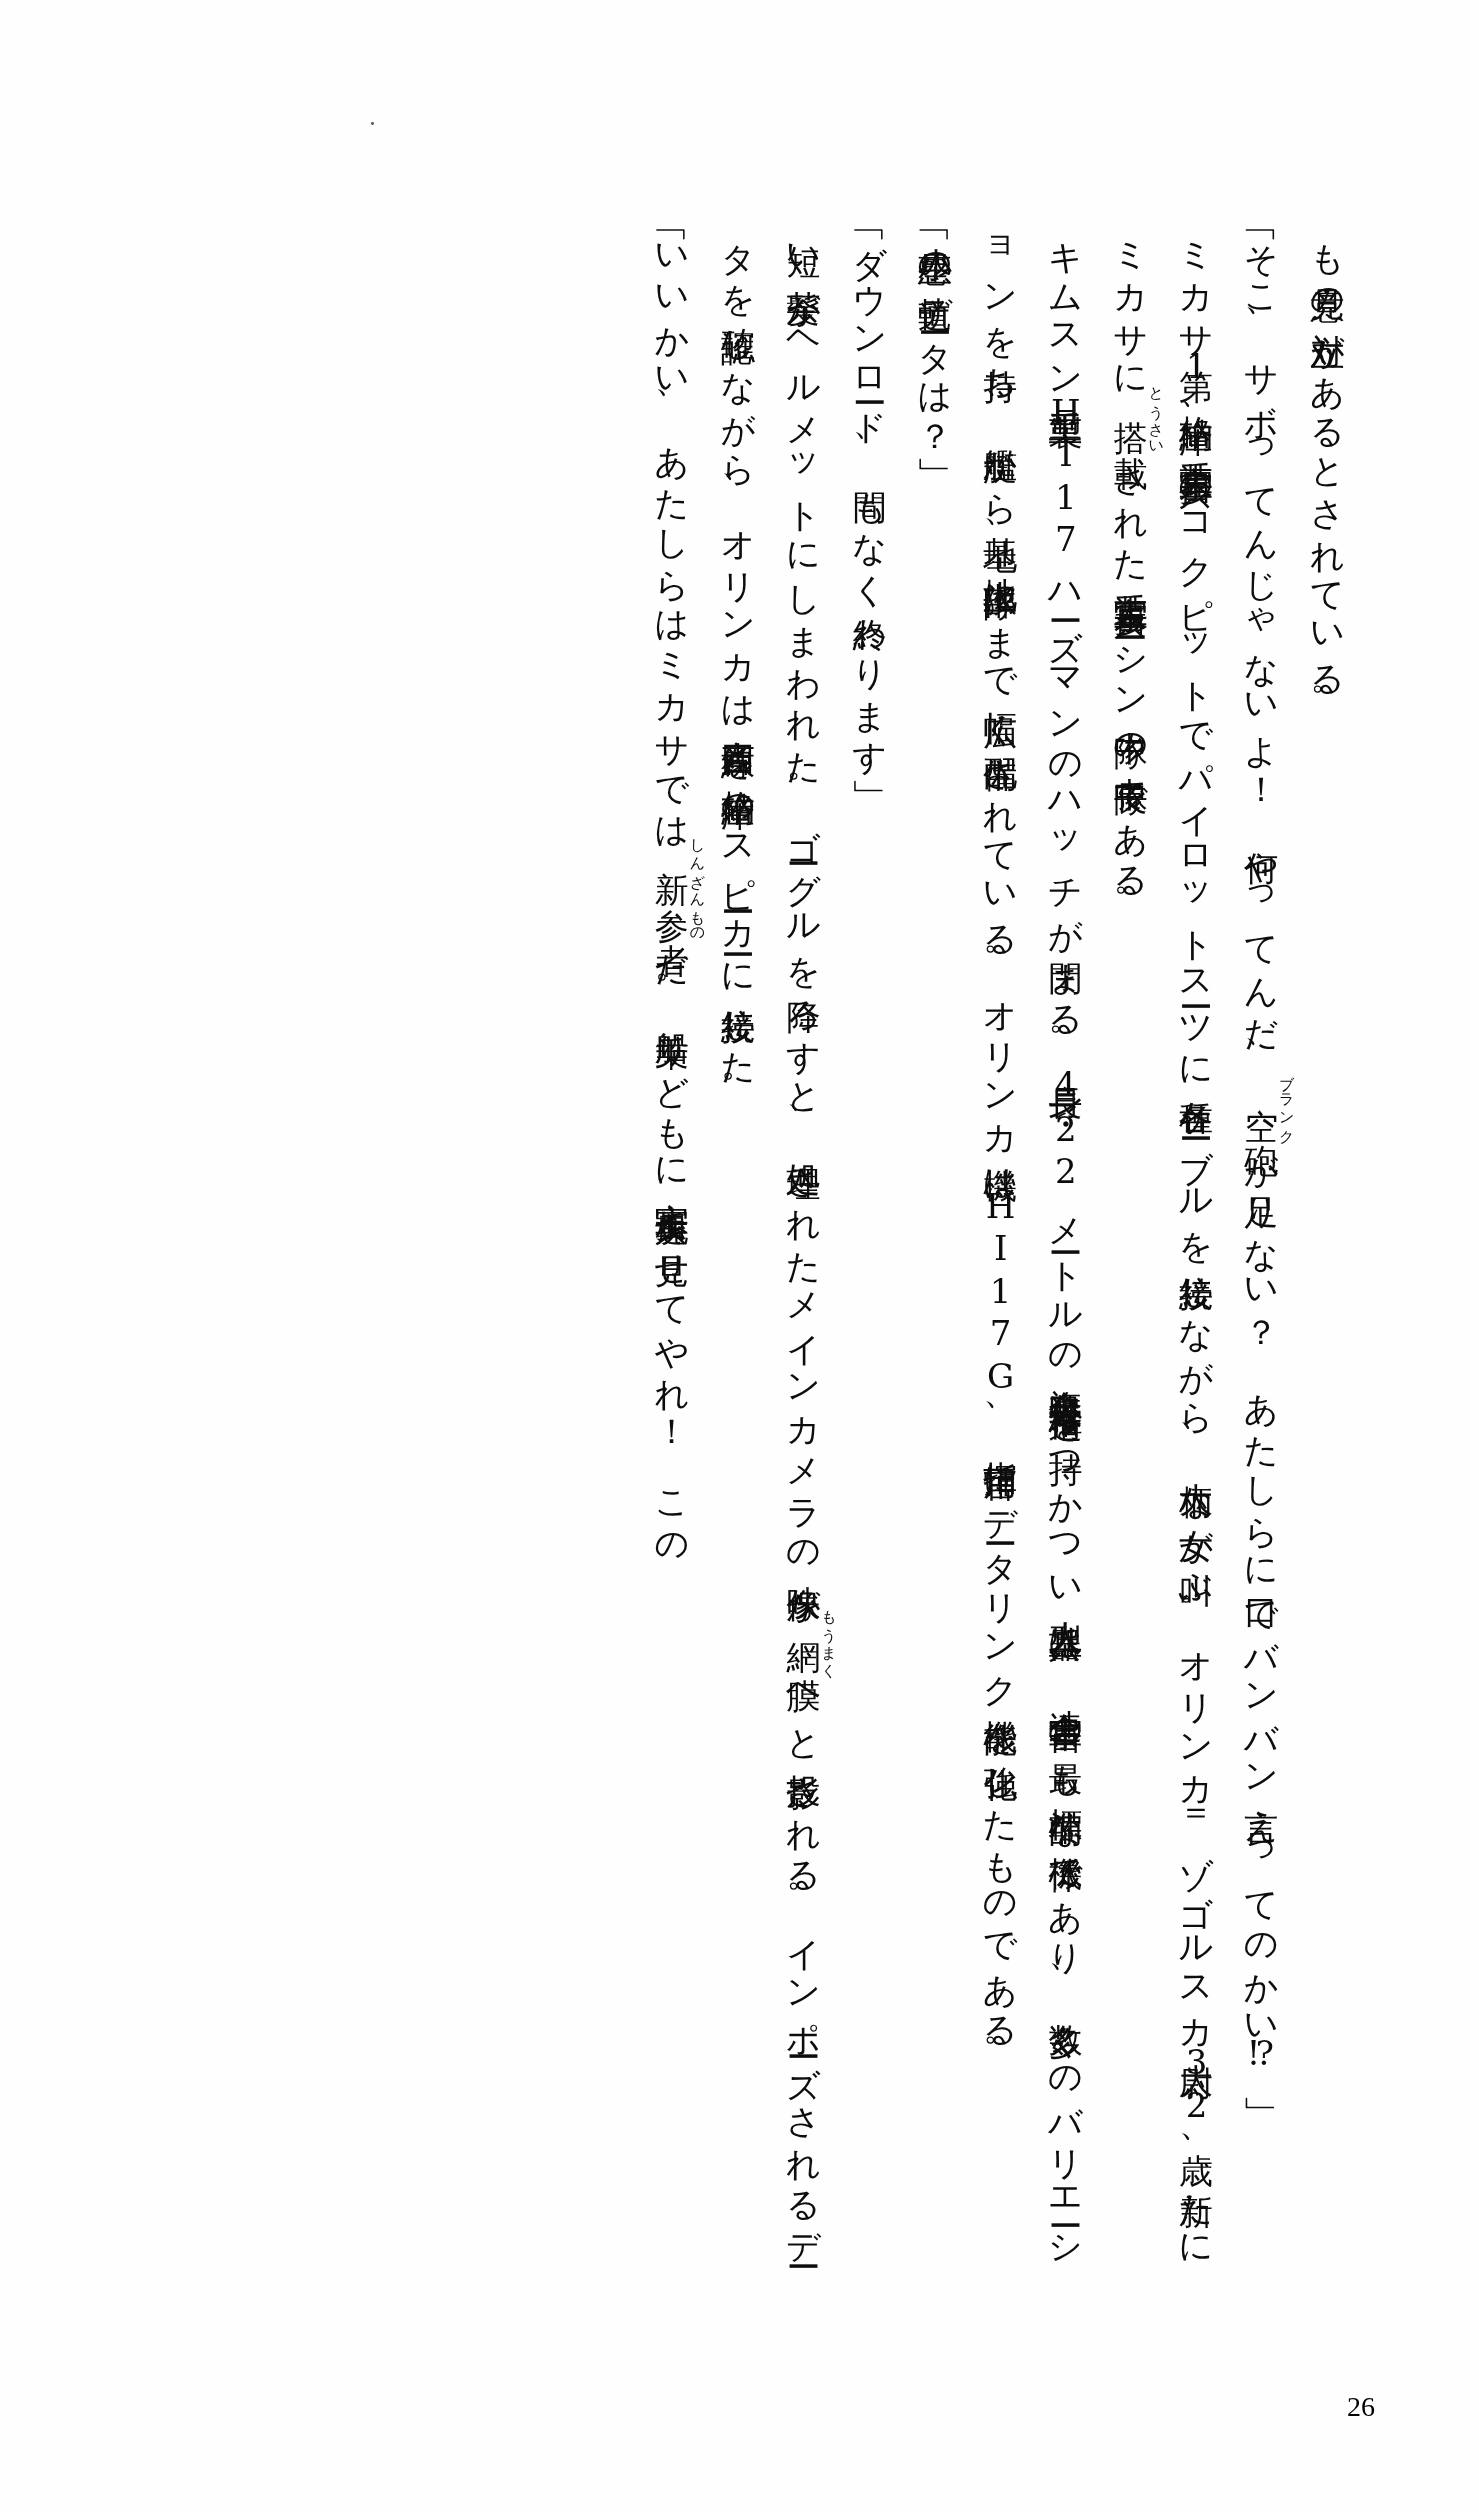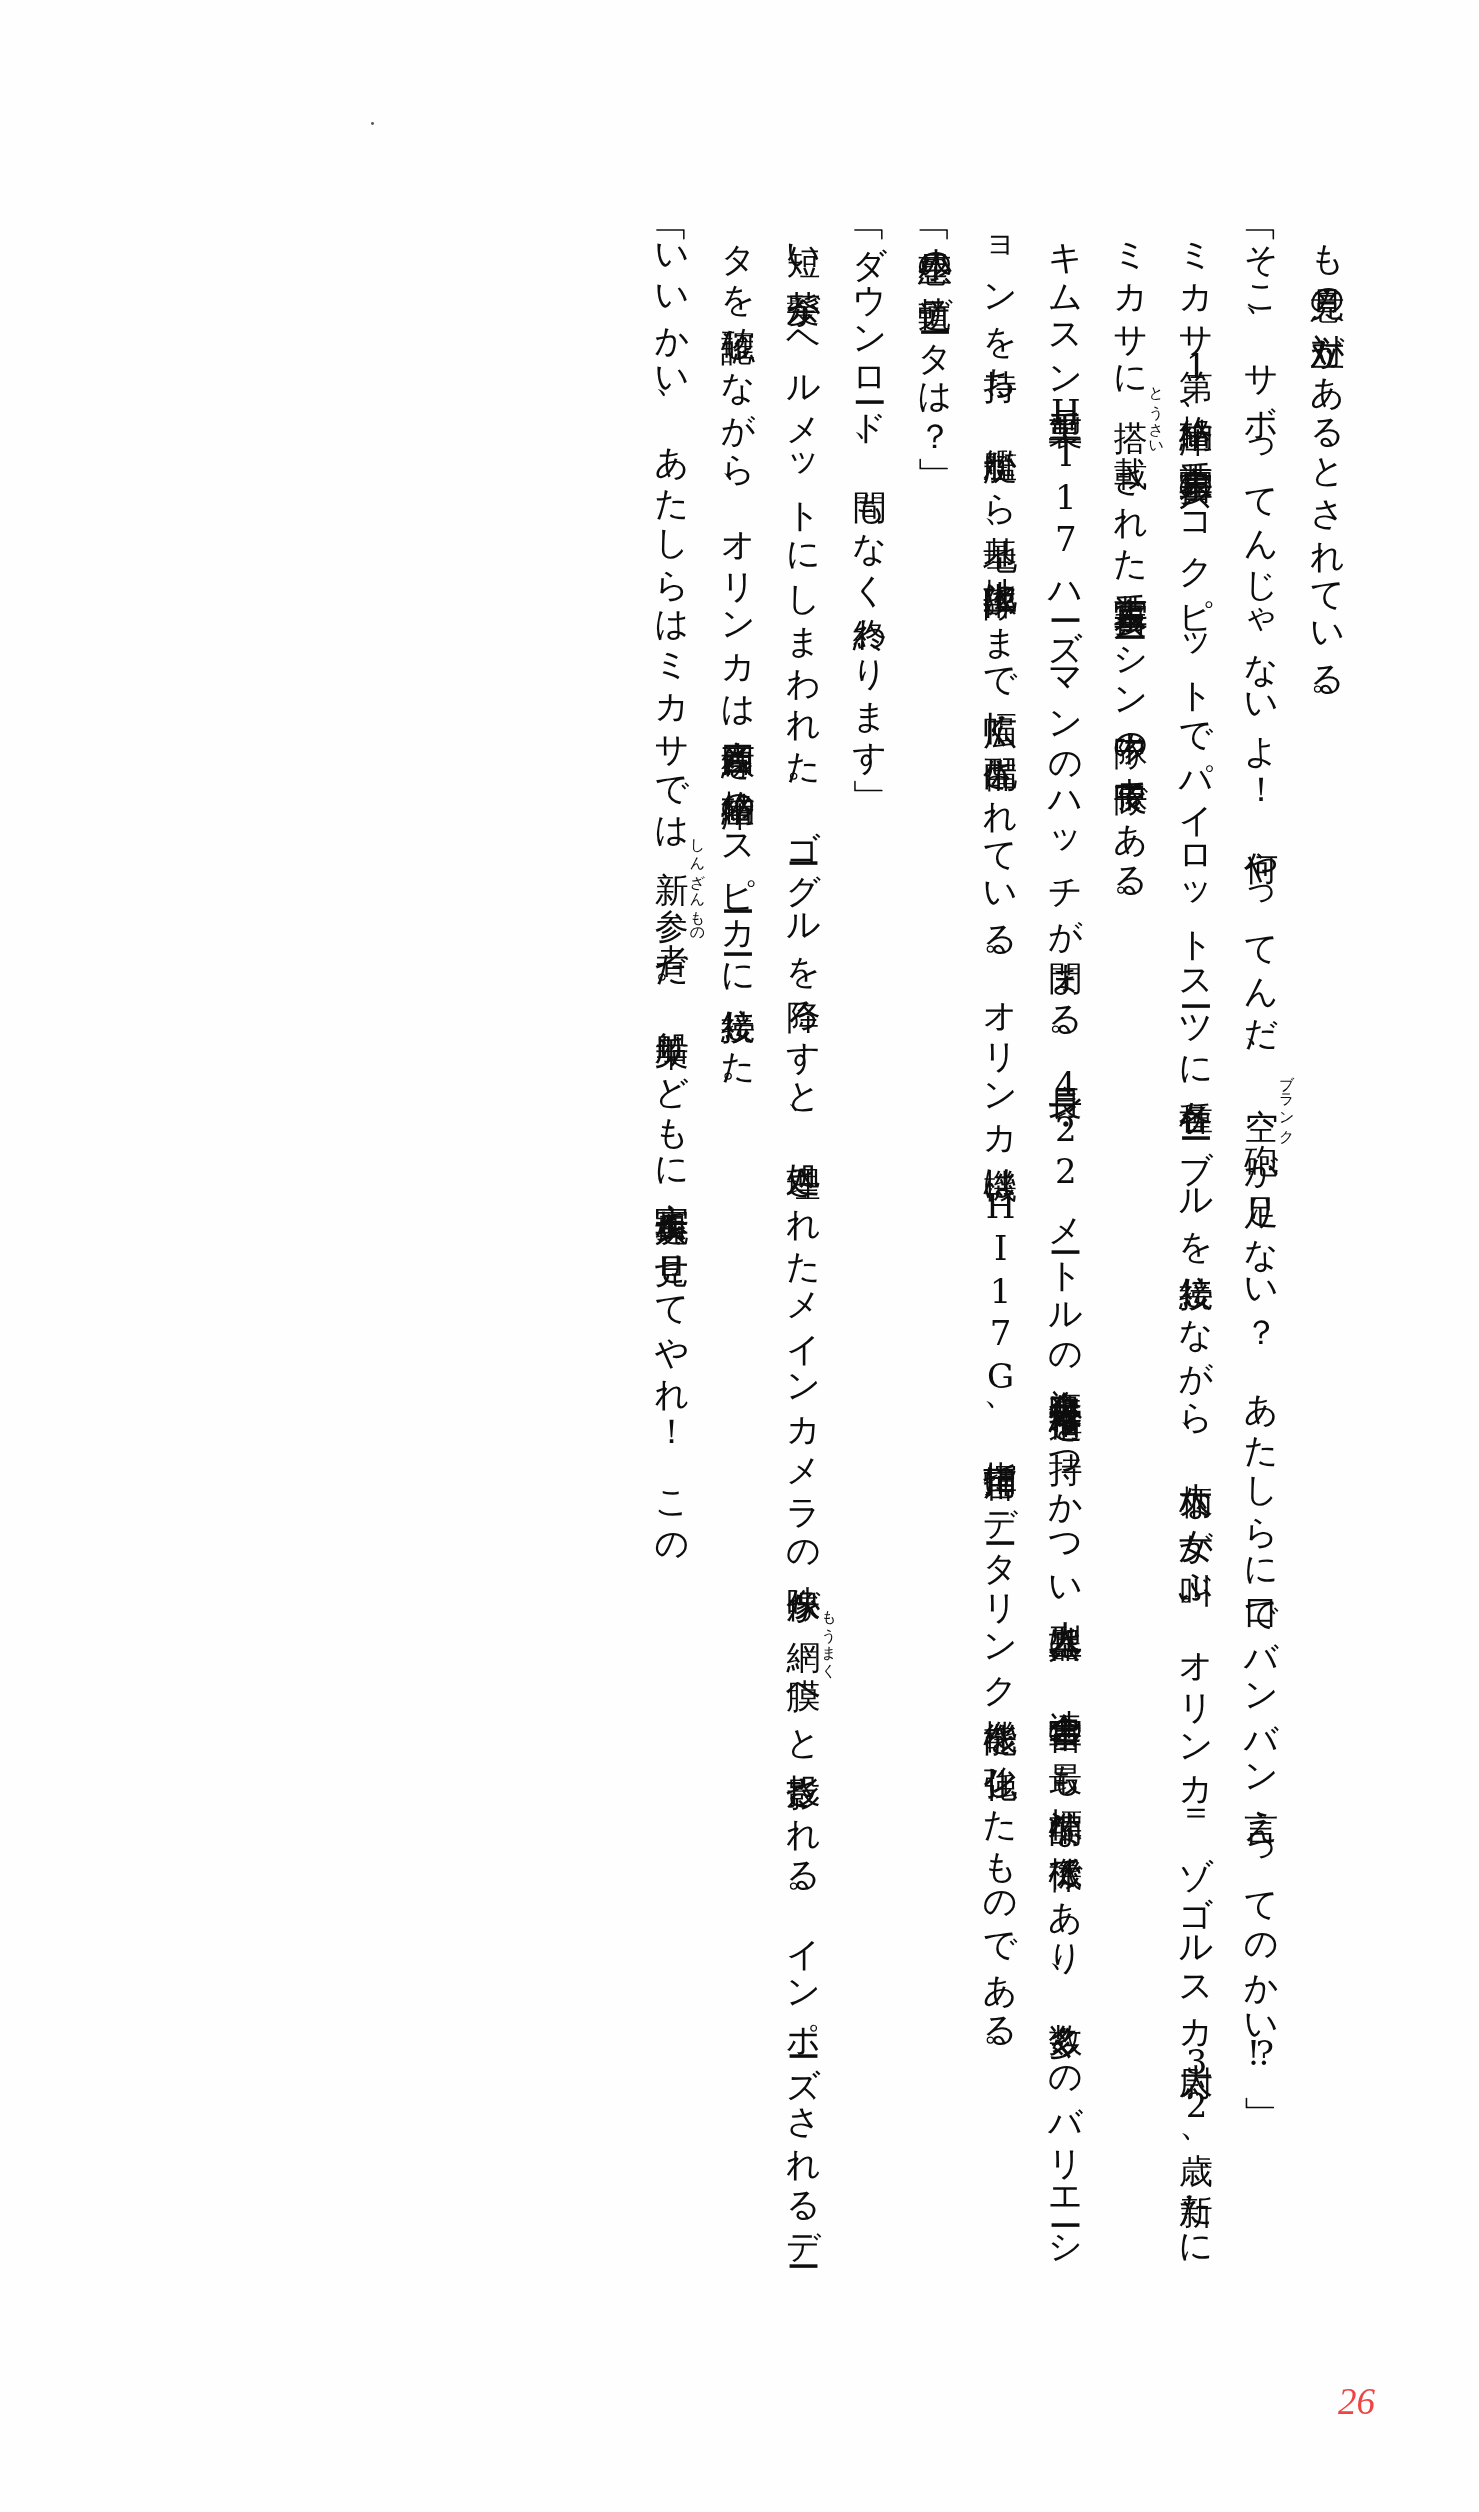--- a/index.html
+++ b/index.html
@@ -51,24 +51,23 @@
   }
   rt {
     font-size: 15px;
     letter-spacing: 0.9px;
     font-weight: 400;
   }
   .page-number {
     position: absolute;
     right: 104px;
     bottom: 89px;
-    font-size: 37px;
-    font-style: italic;
+    font-size: 28px;
     font-family: "Liberation Serif", serif;
-    color: #ef4444;
+    color: #000000;
   }
   .speck {
     position: absolute;
     left: 371px;
     top: 122px;
     width: 2.8px;
     height: 2.8px;
     background: #5a5a5a;
     border-radius: 50%;
   }

